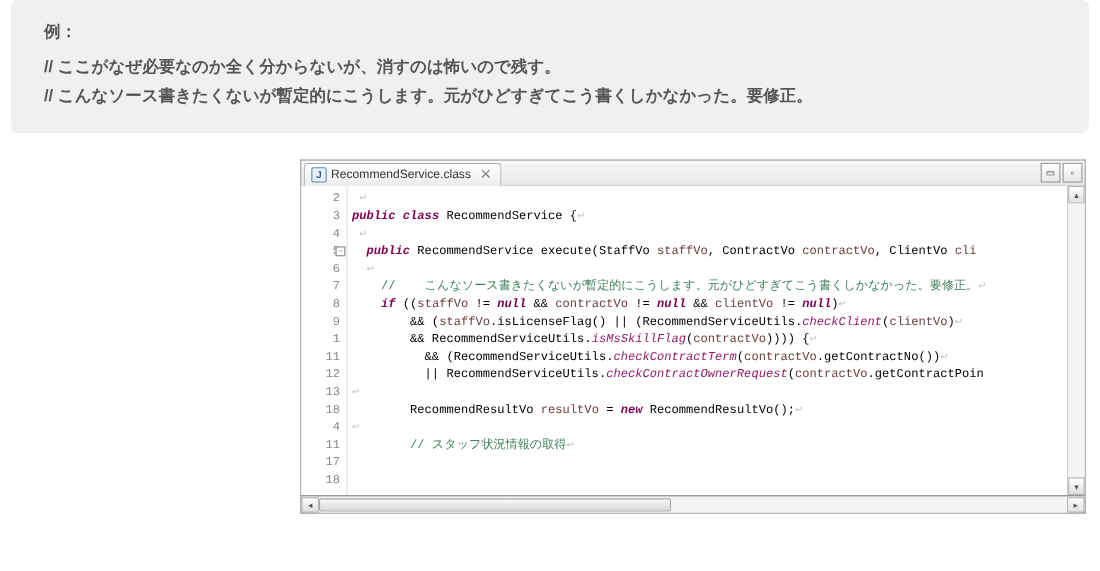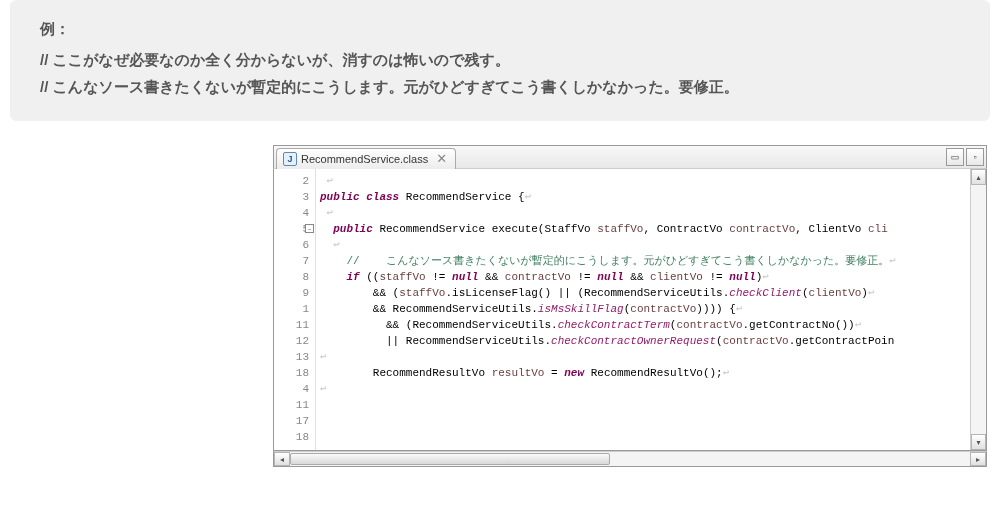--- a/index.html
+++ b/index.html
@@ -218,20 +218,21 @@
       <div class="code-line">  <span class="pilcrow">↩</span></div>
       <div class="code-line"><span class="k-comment">    //    こんなソース書きたくないが暫定的にこうします。元がひどすぎてこう書くしかなかった。要修正。</span><span class="pilcrow">↩</span></div>
       <div class="code-line"><span class="k-purple">    if</span><span> ((</span><span class="k-brown">staffVo</span><span> != </span><span class="k-purple">null</span><span> &amp;&amp; </span><span class="k-brown">contractVo</span><span> != </span><span class="k-purple">null</span><span> &amp;&amp; </span><span class="k-brown">clientVo</span><span> != </span><span class="k-purple">null</span><span>)</span><span class="pilcrow">↩</span></div>
       <div class="code-line"><span>        &amp;&amp; (</span><span class="k-brown">staffVo</span><span>.isLicenseFlag() || (RecommendServiceUtils.</span><span class="k-maroon">checkClient</span><span>(</span><span class="k-brown">clientVo</span><span>)</span><span class="pilcrow">↩</span></div>
       <div class="code-line"><span>        &amp;&amp; RecommendServiceUtils.</span><span class="k-maroon">isMsSkillFlag</span><span>(</span><span class="k-brown">contractVo</span><span>)))) {</span><span class="pilcrow">↩</span></div>
       <div class="code-line"><span>          &amp;&amp; (RecommendServiceUtils.</span><span class="k-maroon">checkContractTerm</span><span>(</span><span class="k-brown">contractVo</span><span>.getContractNo())</span><span class="pilcrow">↩</span></div>
       <div class="code-line"><span>          || RecommendServiceUtils.</span><span class="k-maroon">checkContractOwnerRequest</span><span>(</span><span class="k-brown">contractVo</span><span>.getContractPoin</span></div>
       <div class="code-line"><span class="pilcrow">↩</span></div>
       <div class="code-line"><span>        RecommendResultVo </span><span class="k-brown">resultVo</span><span> = </span><span class="k-purple">new</span><span> RecommendResultVo();</span><span class="pilcrow">↩</span></div>
       <div class="code-line"><span class="pilcrow">↩</span></div>
+      <div class="code-line"><span class="k-comment">        // スタッフ状況情報の取得</span><span class="pilcrow">↩</span></div>
       <div class="code-line"></div>
     </div>
 
     <div class="v-scrollbar">
       <div class="v-scroll-arrow">▴</div>
       <div class="v-scroll-track"></div>
       <div class="v-scroll-arrow" style="position:absolute;bottom:0;left:0;right:0">▾</div>
     </div>
   </div>
 

